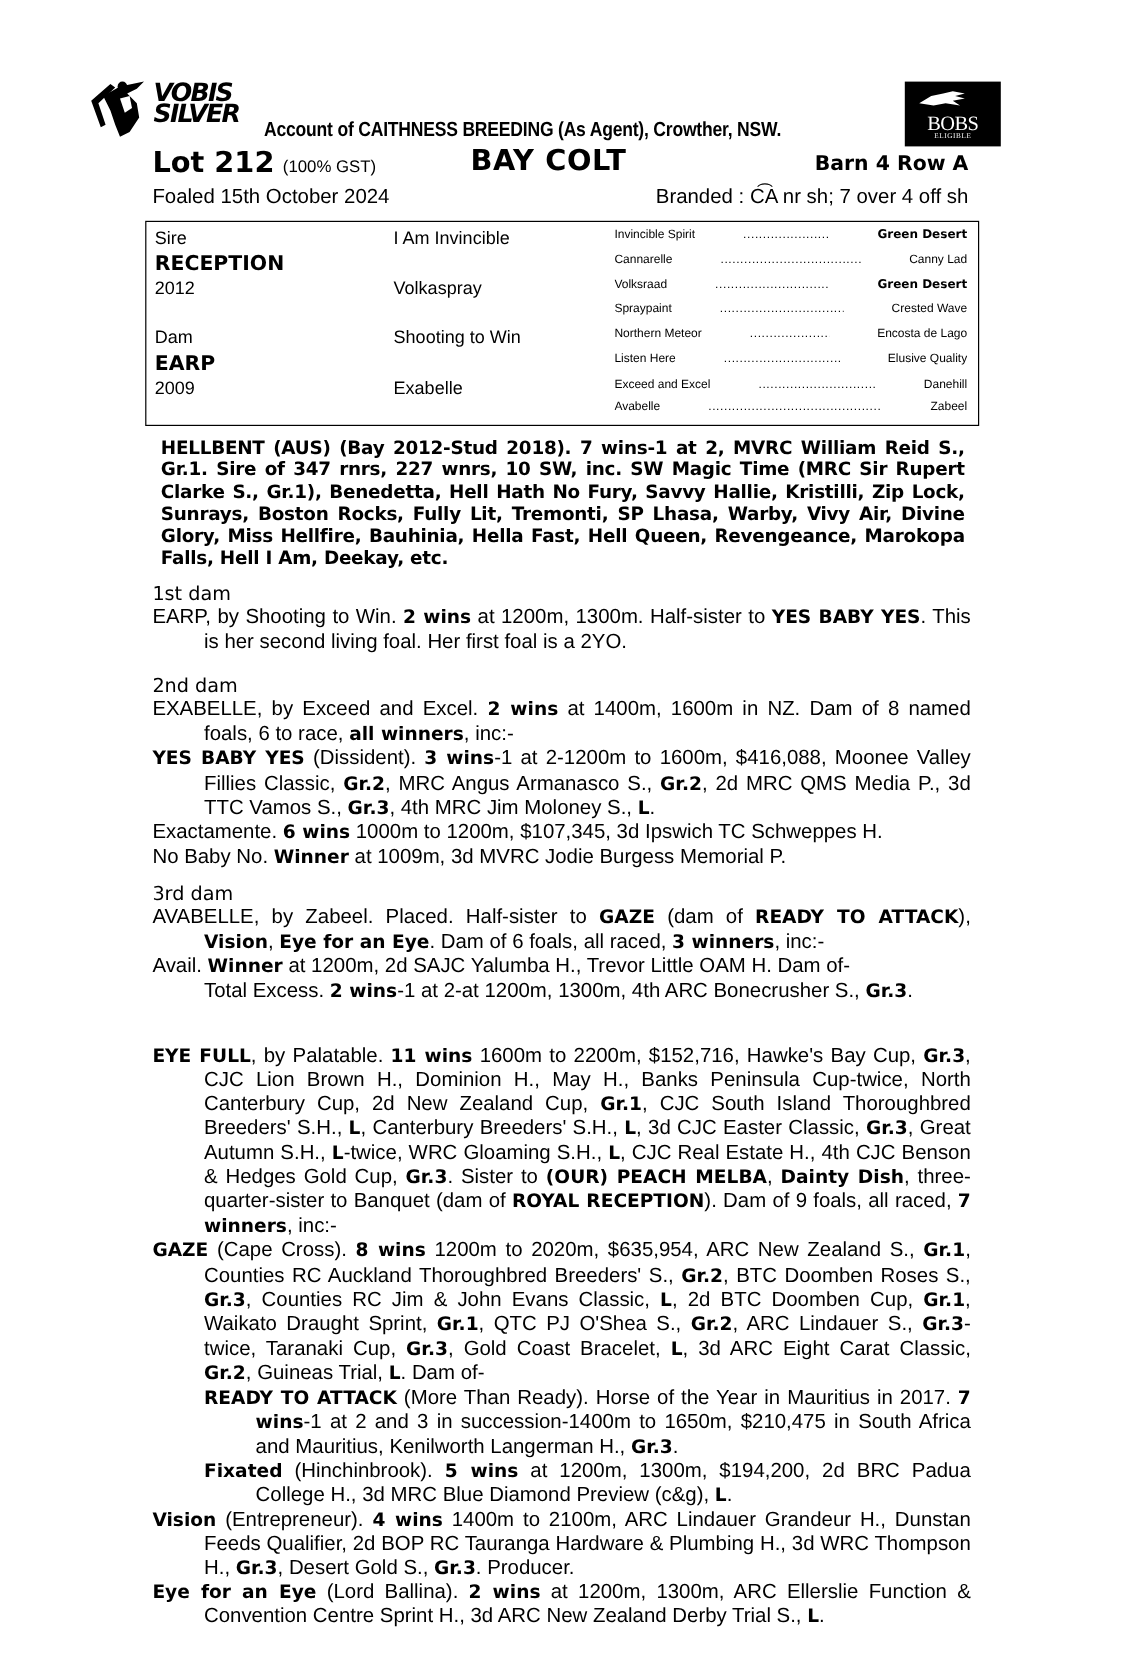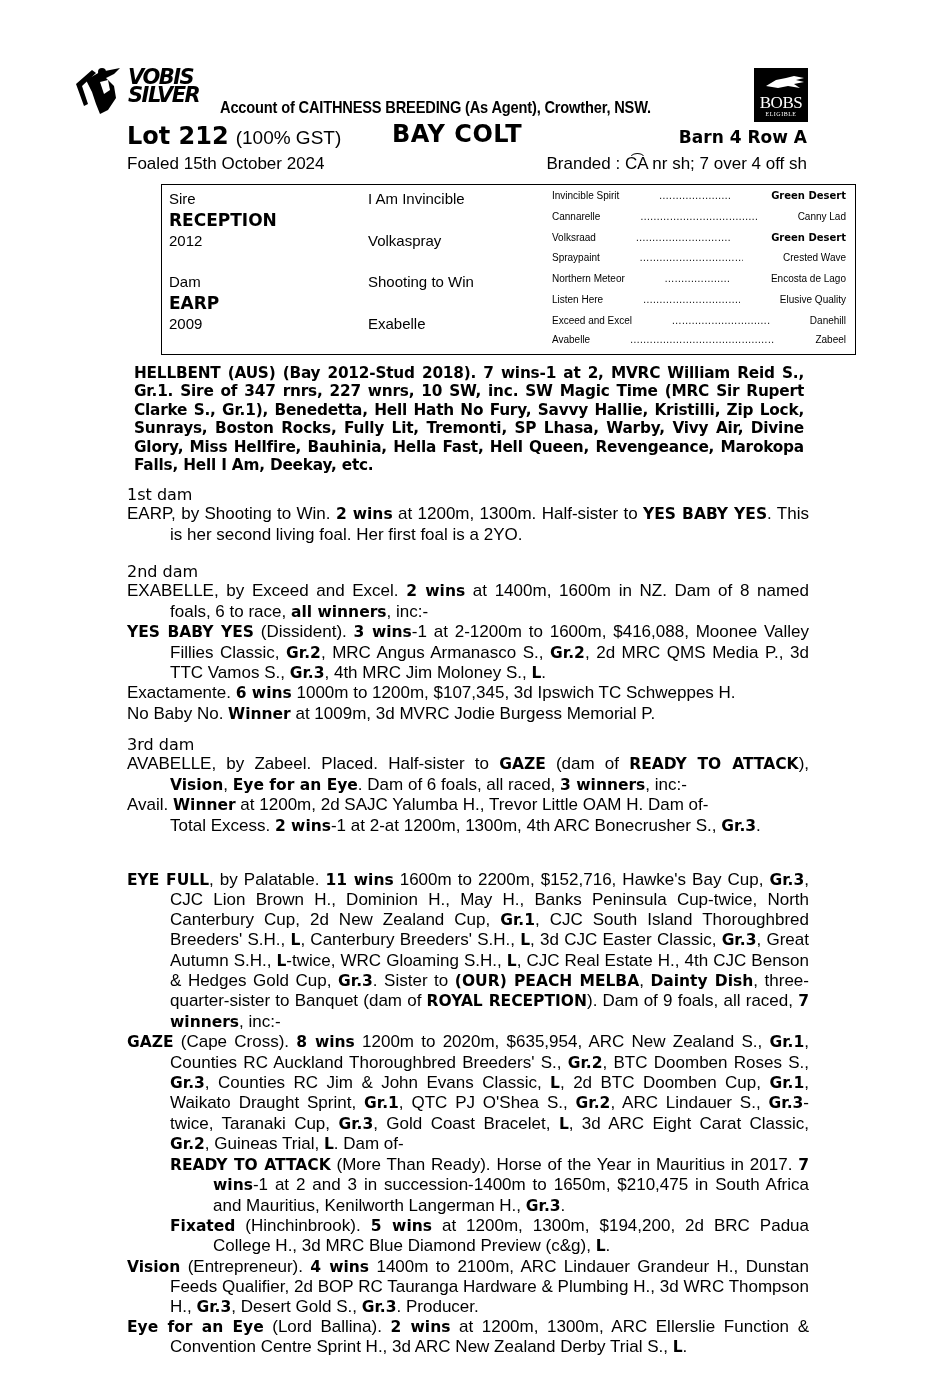--- a/index.html
+++ b/index.html
@@ -5,34 +5,34 @@
   html, body { margin:0; padding:0; background:#ffffff; }
   body { width:938px; height:1400px; position:relative; overflow:hidden; color:#000;
          font-family: "Liberation Sans", sans-serif; }
   .abs { position:absolute; }
 
   
   #vobis-logo { left:70px; top:64px; width:140px; height:50px; }
   #vobis-text { left:128px; top:68px; font-family:"DejaVu Sans", sans-serif; font-weight:bold; font-style:italic;
                 font-size:21px; line-height:18px; letter-spacing:-1.5px; }
   #account { left:220px; top:98px; font-size:17px; font-weight:bold; letter-spacing:-0.2px; transform:scaleX(0.86); transform-origin:left top; }
-  #bobs-logo { left:754px; top:68px; width:54px; height:54px; background:#000; color:#fff; text-align:center; }
+  #bobs-logo { left:754px; top:68px; width:80px; height:54px; background:#000; color:#fff; text-align:center; }
   #bobs-logo .b1 { position:absolute; left:0; right:0; top:25px; font-family:"Liberation Serif", serif; font-size:17px; letter-spacing:-0.5px; }
   #bobs-logo .b2 { position:absolute; left:0; right:0; top:43px; font-family:"Liberation Serif", serif; font-size:6px; letter-spacing:0.5px; }
 
   #lot { left:127px; top:121px; font-size:25px; }
   #lot .lotnum { font-family:"DejaVu Sans", sans-serif; font-weight:bold; font-size:24px; }
-  #lot .gst { font-size:19px; font-family:"Liberation Sans", sans-serif; }
+  #lot .gst { font-size:14px; font-family:"Liberation Sans", sans-serif; }
   #sex { left:392px; top:120px; font-family:"DejaVu Sans", sans-serif; font-weight:bold; font-size:24px; letter-spacing:0.5px; }
   #barn { right:131px; top:127px; font-family:"DejaVu Sans", sans-serif; font-weight:bold; font-size:17px; }
   #foaled { left:127px; top:154px; font-size:17px; }
   #branded { right:131px; top:154px; font-size:17px; }
 
   
-  #ped { left:121px; top:184px; width:695px; height:171px; border:1.5px solid #000; box-sizing:border-box;margin-left:40px; }
+  #ped { left:121px; top:184px; width:695px; height:171px; border:1.5px solid #000; box-sizing:border-box; }
   .pc { position:absolute; font-size:15px; white-space:nowrap; }
   .pb { font-family:"DejaVu Sans", sans-serif; font-weight:bold; font-size:17px; }
   .gg { position:absolute; left:390px; width:294px; font-size:10px; display:flex; white-space:nowrap; overflow:hidden;gap:40px; }
   .gg .nm { flex:0 0 auto; }
   .gg .dots { flex:1 1 auto; overflow:hidden; }
   .gg .dots::before { content:"................................................................................................"; letter-spacing:0.5px; }
   .gg .sr { flex:0 0 auto; }
   .gg .sr.bold { font-family:"DejaVu Sans", sans-serif; font-weight:bold; }
 
   

